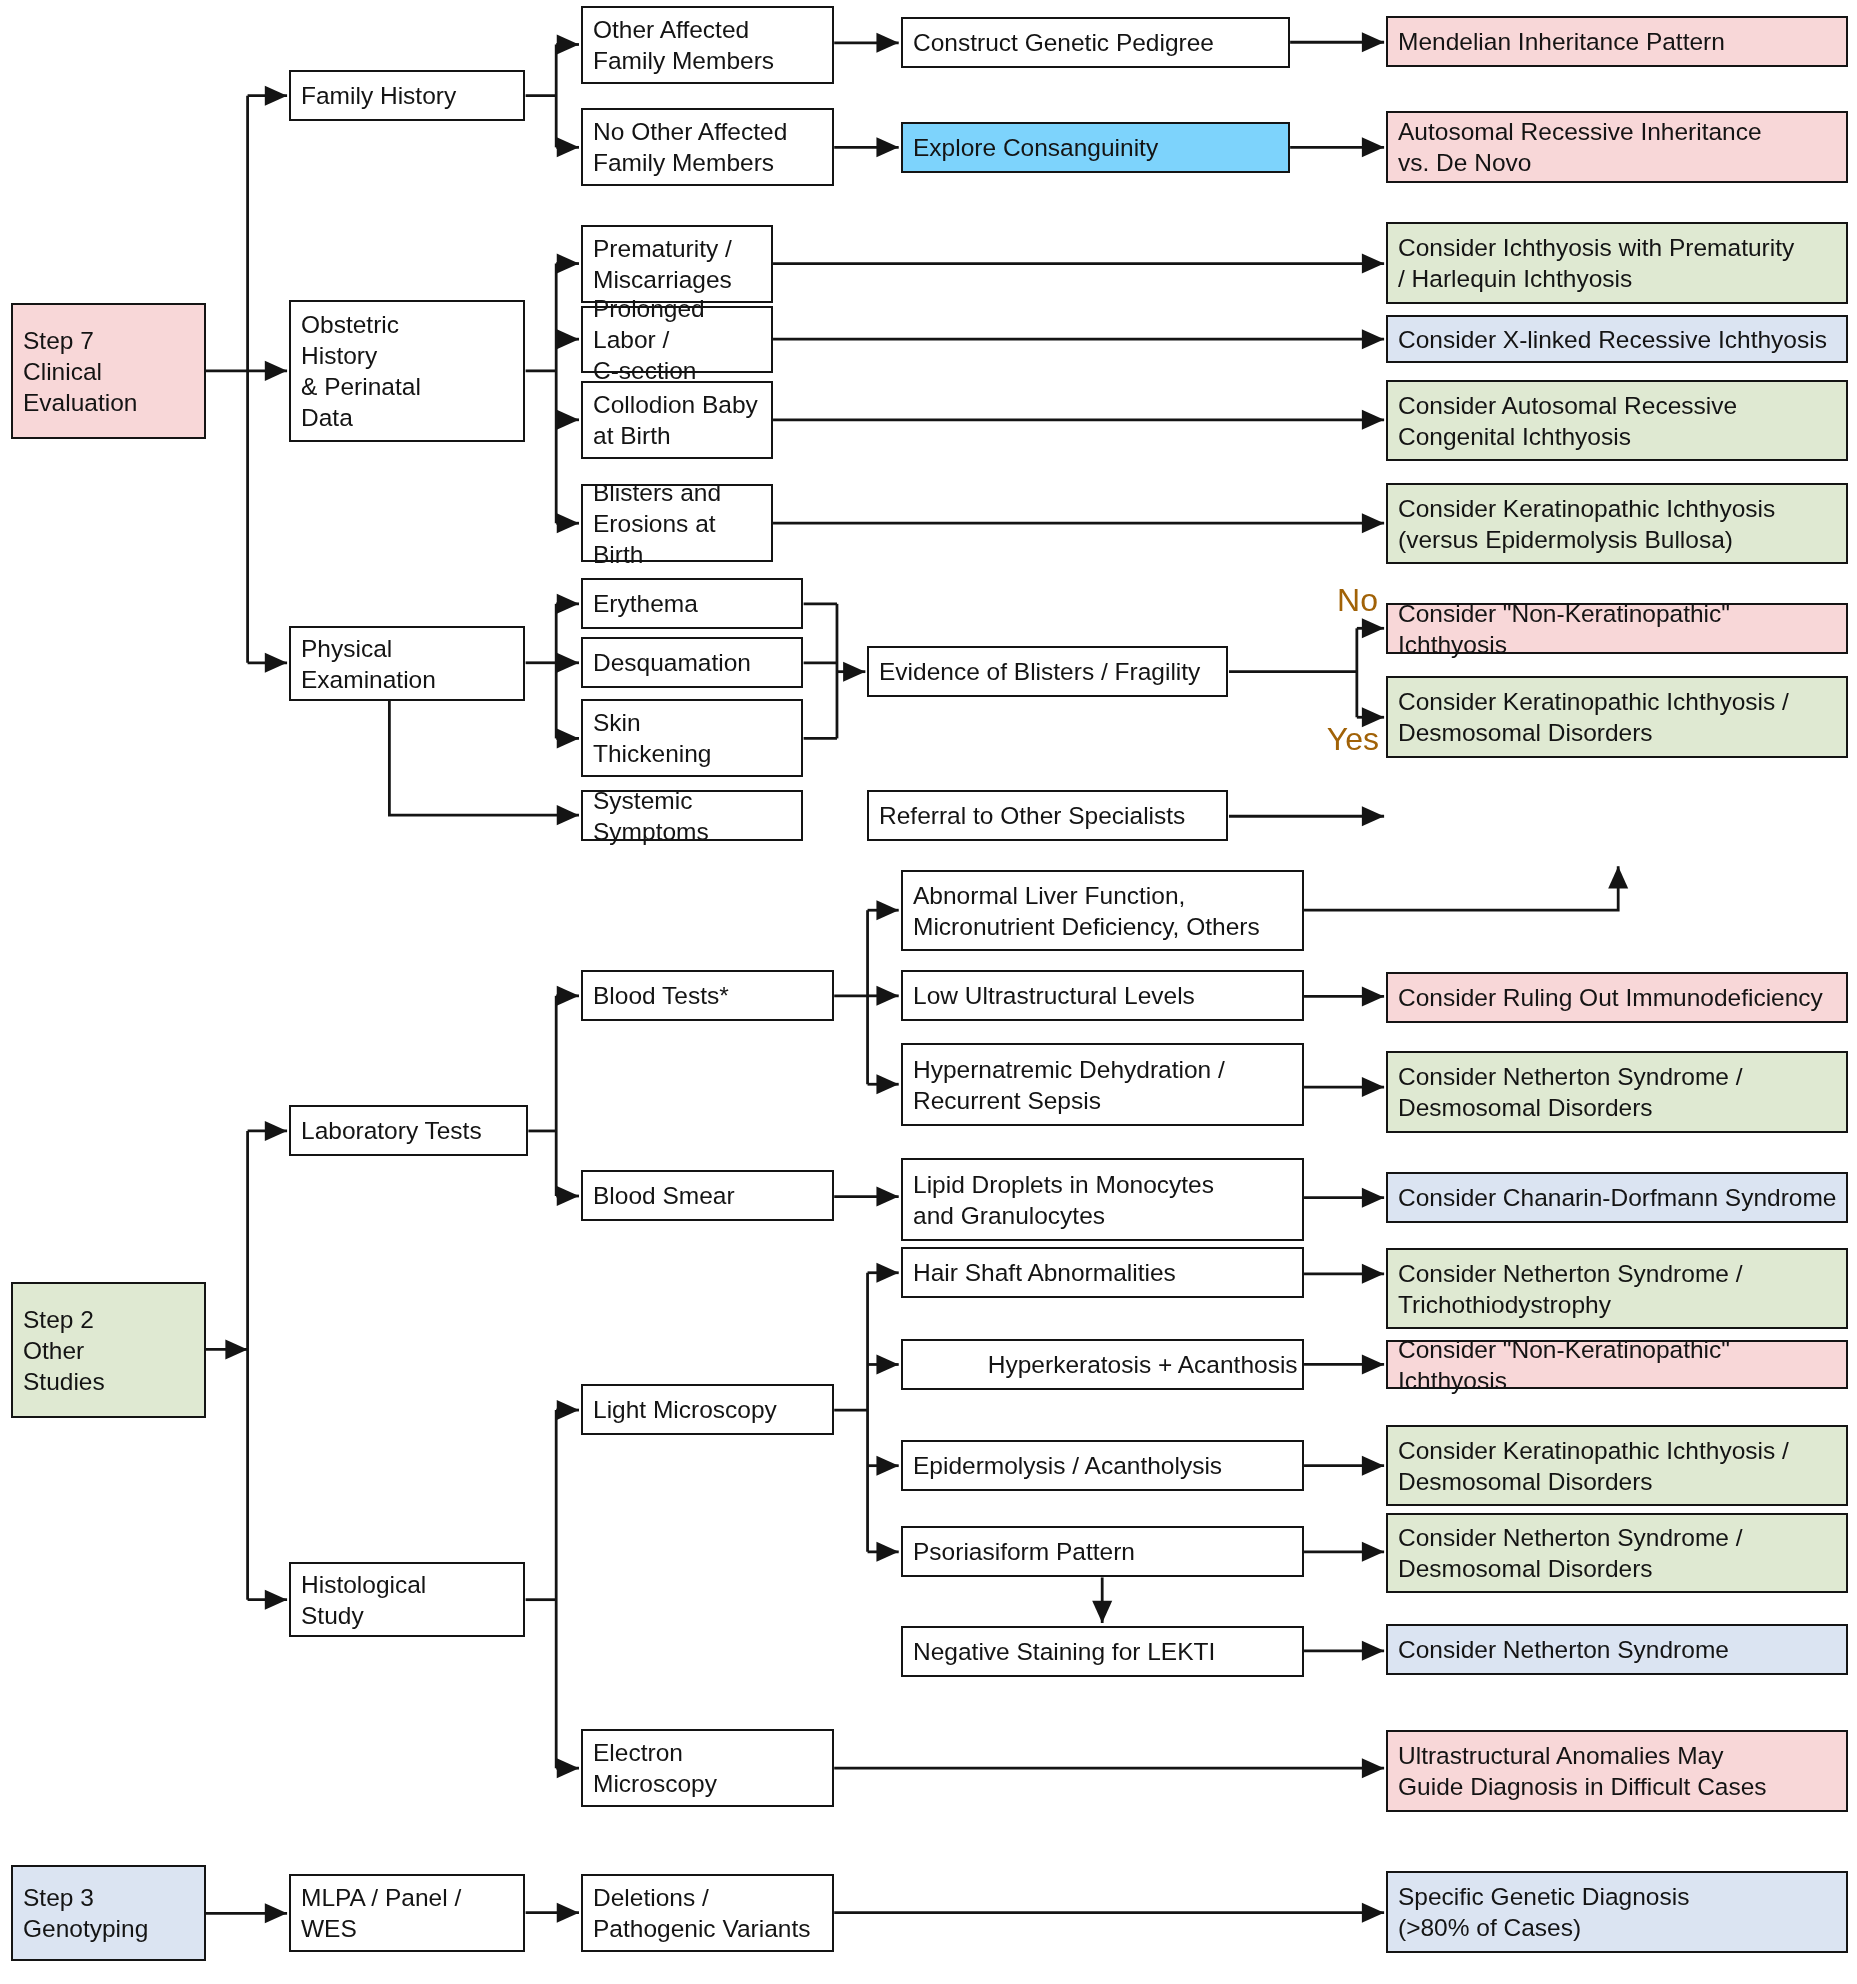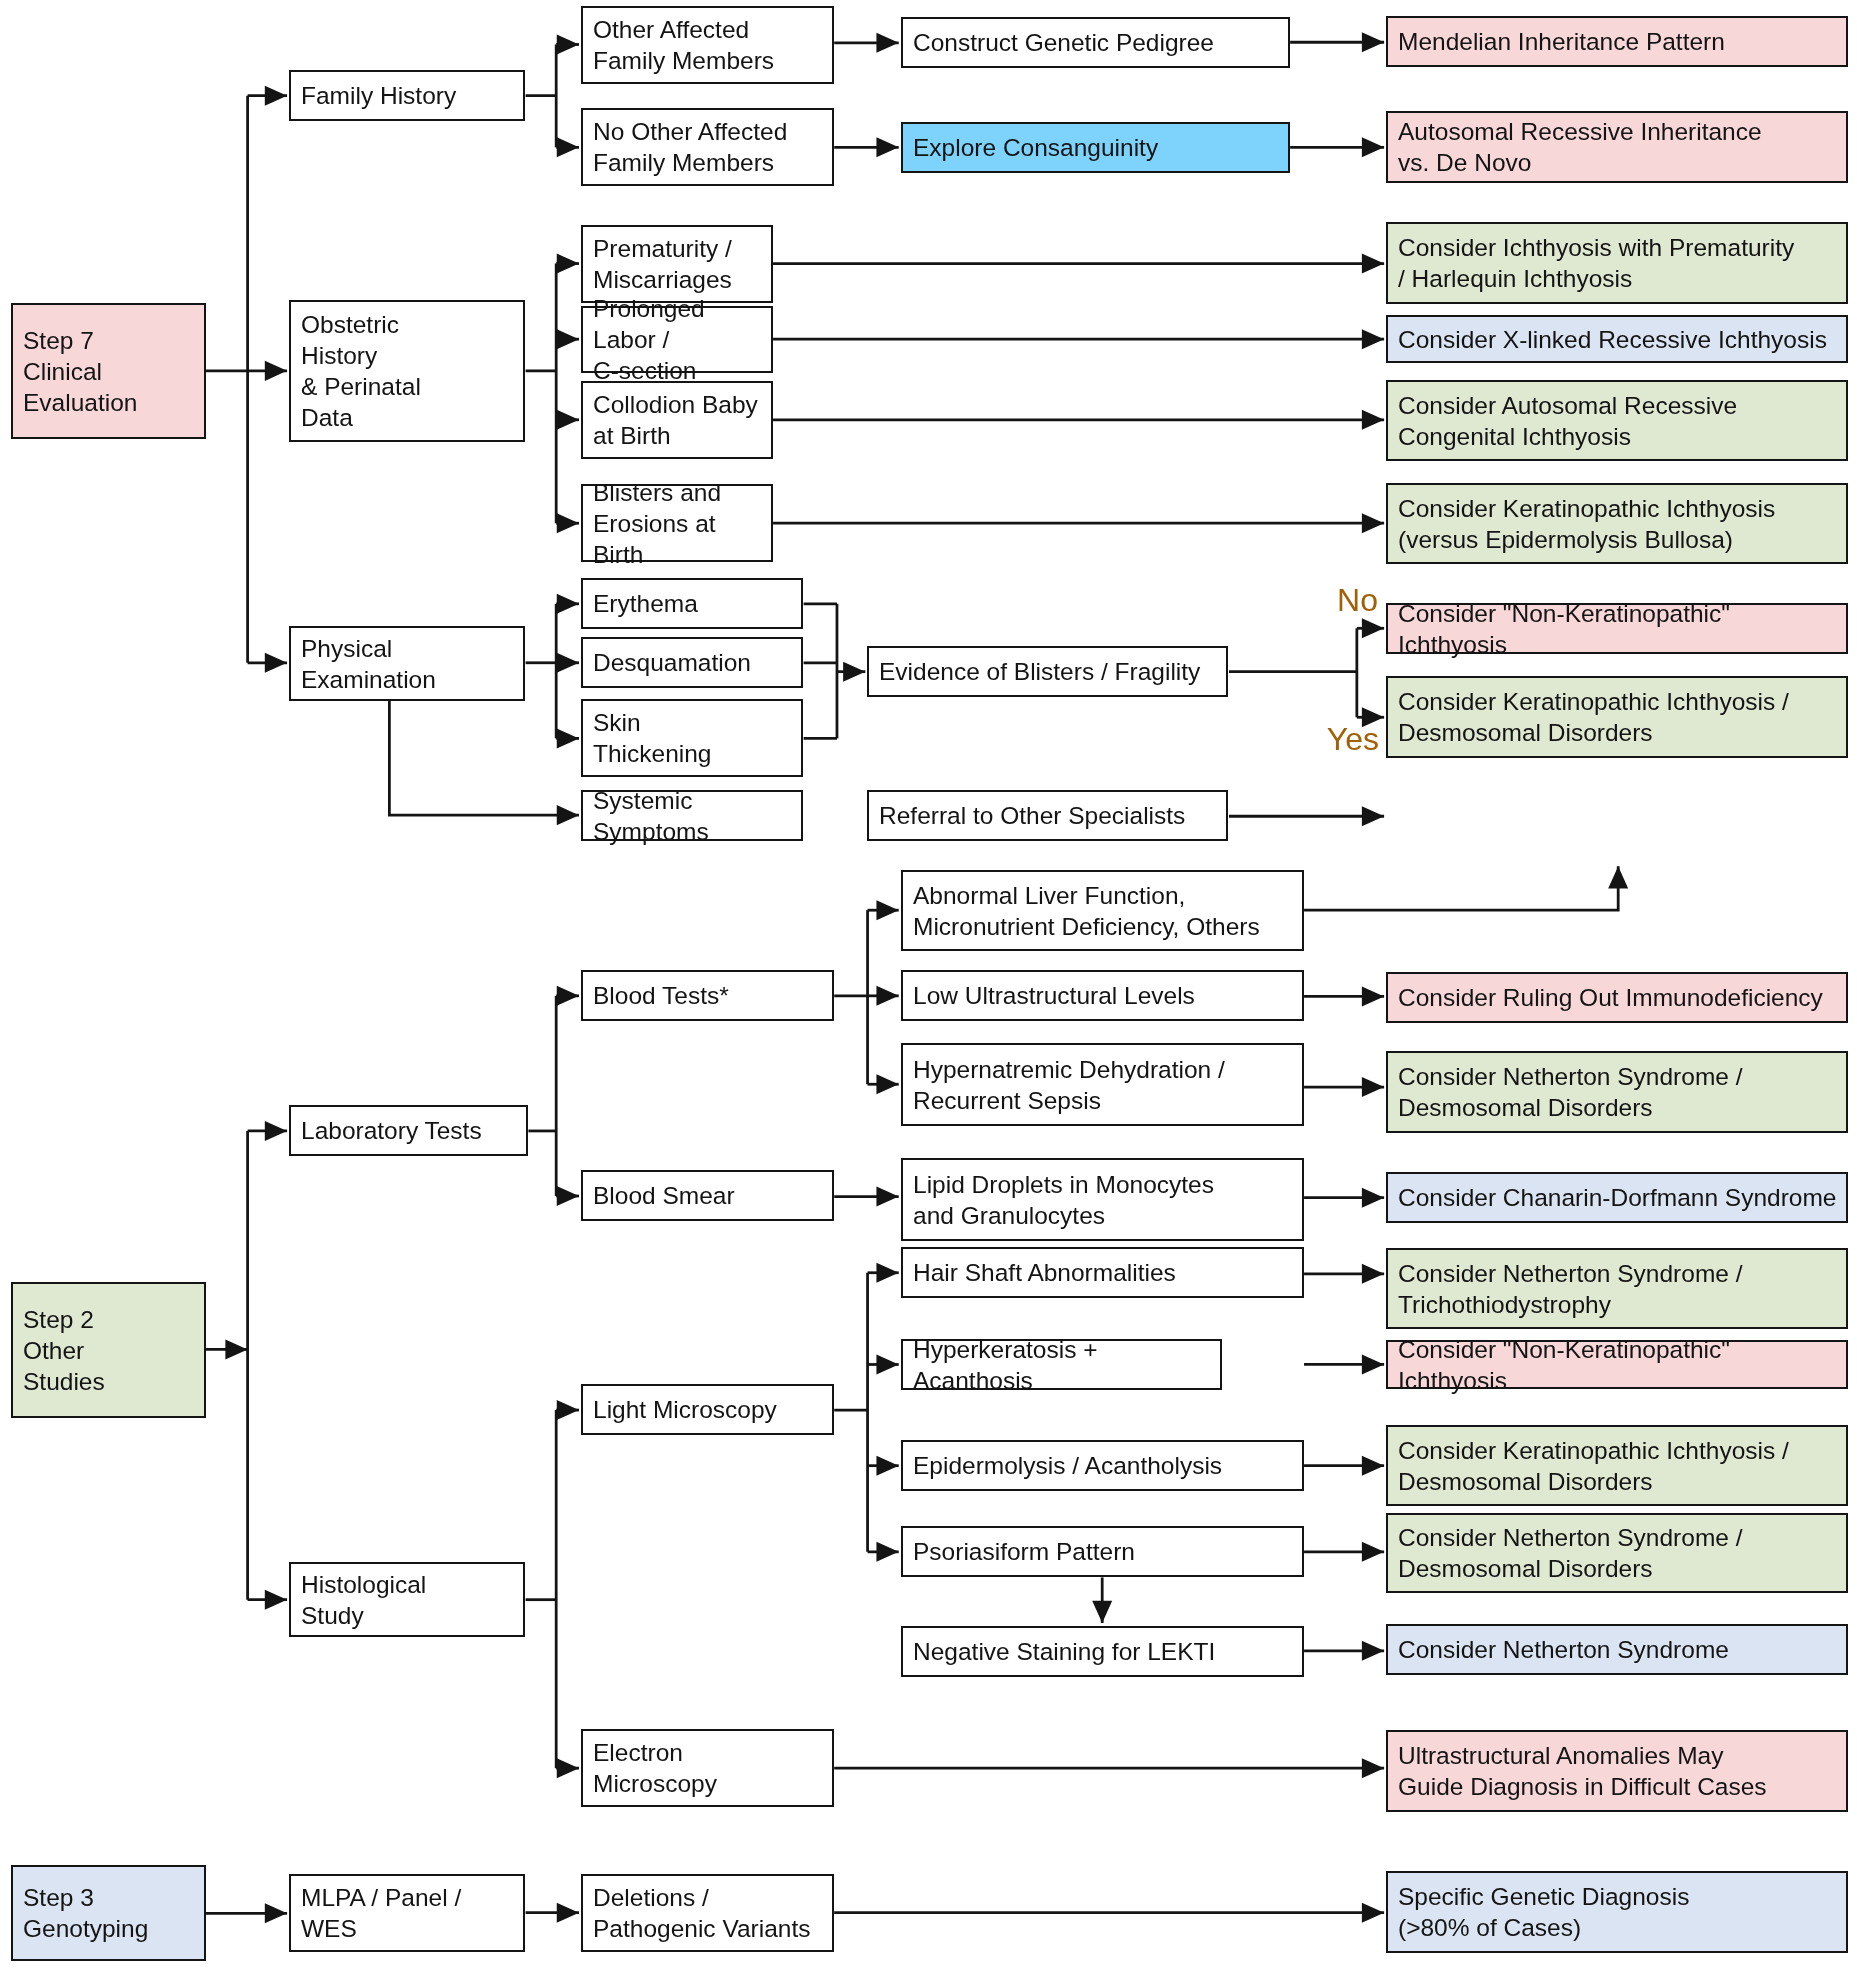--- a/index.html
+++ b/index.html
@@ -69,21 +69,21 @@
   .n-considerRulingOut{left:1386px;top:972px;width:462px;height:51px;}
   .n-hypernatremic{left:901px;top:1043px;width:403px;height:83px;}
   .n-considerNethertonDesmoA{left:1386px;top:1051px;width:462px;height:82px;}
   .n-labTests{left:289px;top:1105px;width:239px;height:51px;}
   .n-bloodSmear{left:581px;top:1170px;width:253px;height:51px;}
   .n-lipidDroplets{left:901px;top:1158px;width:403px;height:83px;}
   .n-considerChanarin{left:1386px;top:1172px;width:462px;height:51px;}
   .n-step2{left:11px;top:1282px;width:195px;height:136px;}
   .n-hairShaft{left:901px;top:1247px;width:403px;height:51px;}
   .n-considerNethertonTricho{left:1386px;top:1248px;width:462px;height:81px;}
-  .n-hyperkeratosis{left:901px;top:1339px;width:321px;height:51px;justify-content:flex-end;}
+  .n-hyperkeratosis{left:901px;top:1339px;width:403px;height:51px;justify-content:flex-end;}
   .n-considerNonKerat2{left:1386px;top:1340px;width:462px;height:49px;}
   .n-lightMicroscopy{left:581px;top:1384px;width:253px;height:51px;}
   .n-epidermolysis{left:901px;top:1440px;width:403px;height:51px;}
   .n-considerKeratDesmo2{left:1386px;top:1425px;width:462px;height:81px;}
   .n-psoriasiform{left:901px;top:1526px;width:403px;height:51px;}
   .n-considerNethertonDesmoB{left:1386px;top:1513px;width:462px;height:80px;}
   .n-negativeLEKTI{left:901px;top:1626px;width:403px;height:51px;}
   .n-considerNetherton{left:1386px;top:1624px;width:462px;height:51px;}
   .n-histological{left:289px;top:1562px;width:236px;height:75px;}
   .n-electronMicroscopy{left:581px;top:1729px;width:253px;height:78px;}

